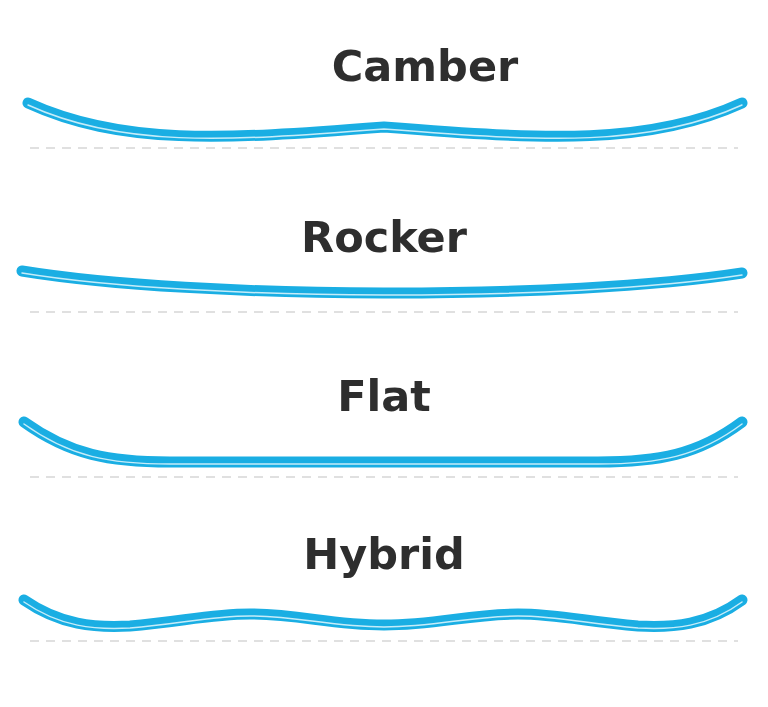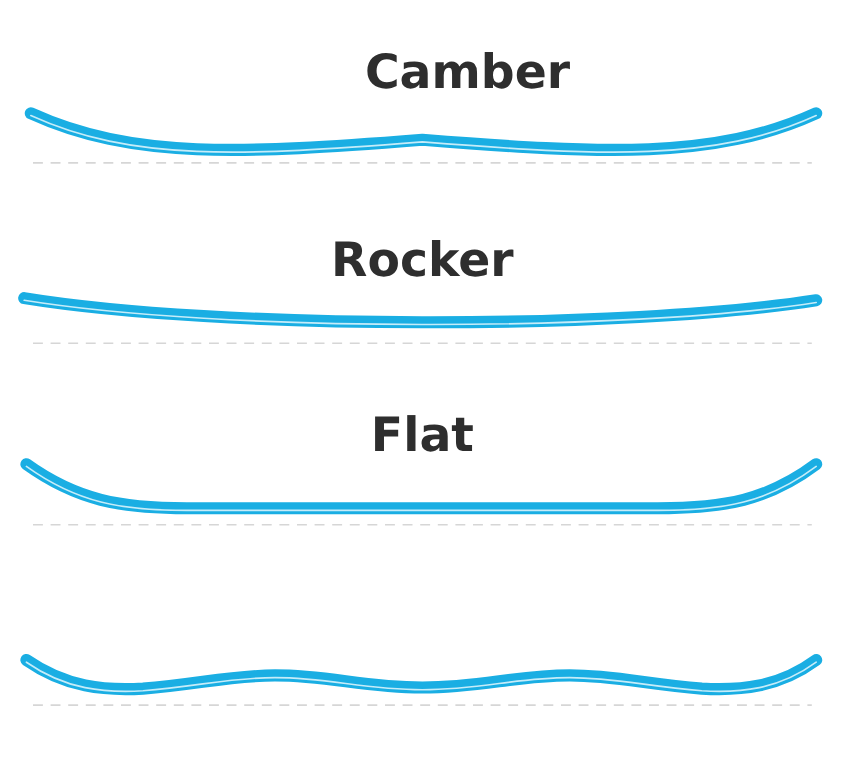--- a/index.html
+++ b/index.html
@@ -60,18 +60,19 @@
 <div class="profile" style="top:330px; height:160px;padding-left:20px;">
   <div class="profile-title" style="top:45px;">Flat</div>
   <svg class="board-svg" width="768" height="160" viewBox="0 0 768 160">
     <line x1="30" y1="147" x2="738" y2="147" stroke="#d6d6d6" stroke-width="1.5" stroke-dasharray="9 7"></line>
     <path d="M24 92 C 70 125, 110 132, 170 132 L 598 132 C 658 132, 698 125, 742 92" fill="none" stroke="#1aaee3" stroke-width="11" stroke-linecap="round" stroke-linejoin="round"></path>
     <path d="M24 92 C 70 125, 110 132, 170 132 L 598 132 C 658 132, 698 125, 742 92" fill="none" stroke="#c5ecf9" stroke-width="1.5" stroke-linecap="round" transform="translate(0,2)"></path>
   </svg>
 </div>
 
 <div class="profile" style="top:490px; height:217px;">
+  <div class="profile-title" style="top:43px;">Hybrid</div>
   <svg class="board-svg" width="768" height="217" viewBox="0 0 768 217">
     <line x1="30" y1="151" x2="738" y2="151" stroke="#d6d6d6" stroke-width="1.5" stroke-dasharray="9 7"></line>
     <path d="M24 110 C 60 135, 95 138, 130 136 C 180 132, 210 124, 250 124 C 300 124, 330 135, 384 135 C 438 135, 468 124, 518 124 C 558 124, 588 132, 638 136 C 673 138, 708 135, 742 110" fill="none" stroke="#1aaee3" stroke-width="11" stroke-linecap="round"></path>
     <path d="M24 110 C 60 135, 95 138, 130 136 C 180 132, 210 124, 250 124 C 300 124, 330 135, 384 135 C 438 135, 468 124, 518 124 C 558 124, 588 132, 638 136 C 673 138, 708 135, 742 110" fill="none" stroke="#c5ecf9" stroke-width="1.5" stroke-linecap="round" transform="translate(0,2)"></path>
   </svg>
 </div>
 
 </body></html>

